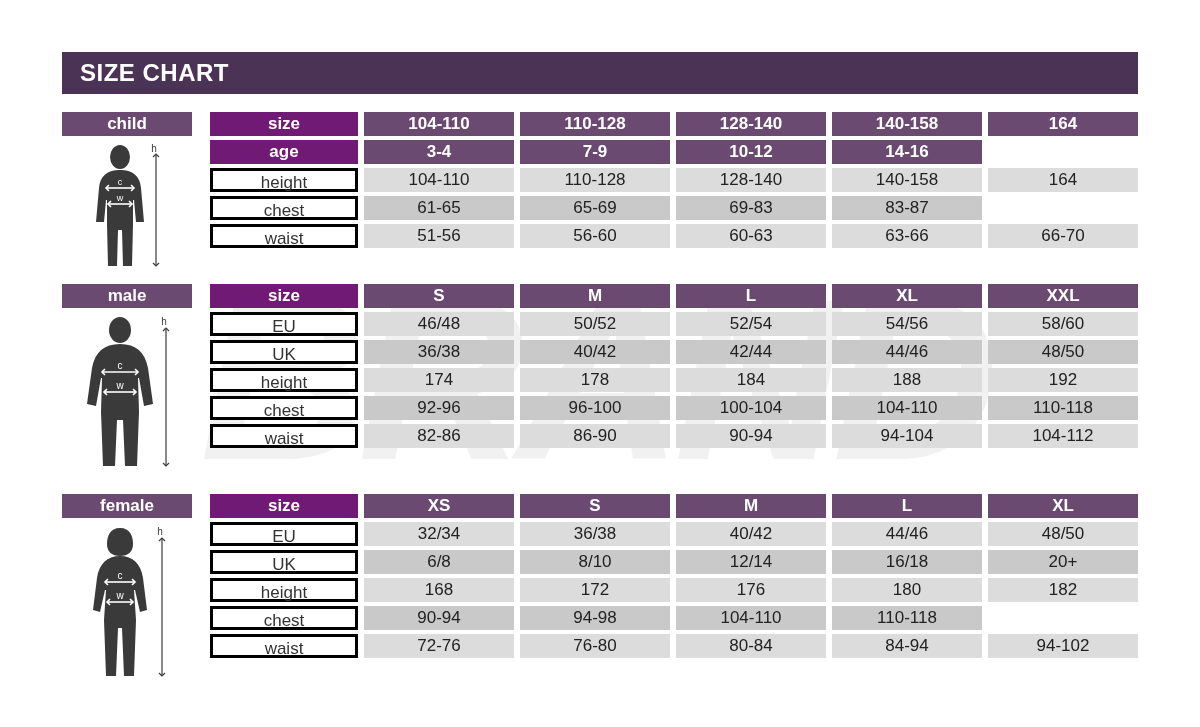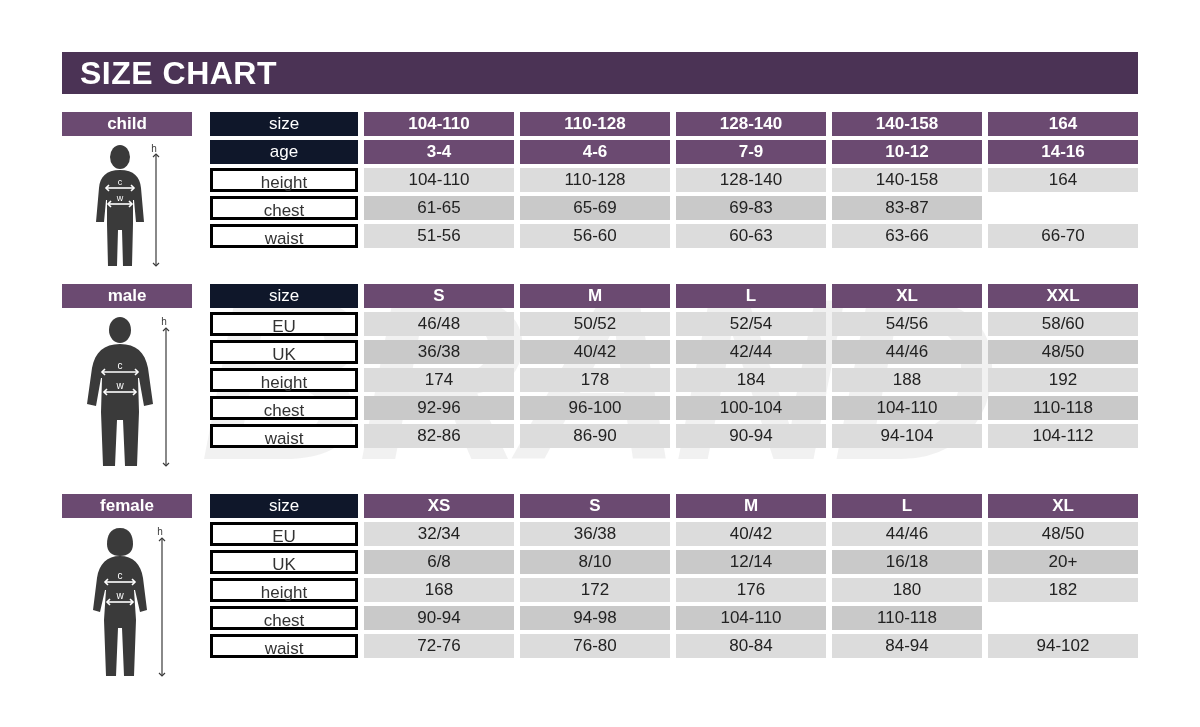--- a/index.html
+++ b/index.html
@@ -49,21 +49,21 @@
     top: 52px;
     width: 1076px;
     height: 42px;
     background: #4b3355;
     display: flex;
     align-items: center;
     z-index: 2;
   }
   .title-bar .title-text {
     color: #ffffff;
-    font-size: 32px;
+    font-size: 24px;
     font-weight: bold;
     letter-spacing: 0.5px;
     margin-left: 18px;
   }
 
   
   .grid {
     position: absolute;
     left: 62px;
     top: 112px;
@@ -91,23 +91,23 @@
     box-sizing: border-box;
     margin-right: 6px;
   }
 
   .cell.header {
     background: #6b4a71;
     color: #ffffff;
     font-weight: bold;
   }
   .cell.subheader {
-    background: #0f172a;
+    background: #701a75;
     color: #ffffff;
-    font-weight: normal;
+    font-weight: bold;
   }
   .cell.prop {
     background: #ffffff;
     color: #333333;
     border: 3px solid #000000;
   }
   .cell.val {
     background: #c9c9c9;
     color: #222222;
   }
@@ -205,21 +205,20 @@
             <div class="cell subheader col-prop">size</div>
             <div class="cell header col-val">104-110</div>
             <div class="cell header col-val">110-128</div>
             <div class="cell header col-val">128-140</div>
             <div class="cell header col-val">140-158</div>
             <div class="cell header col-val">164</div>
           </div>
           <div class="row">
             <div class="cell subheader col-prop">age</div>
             <div class="cell header col-val">3-4</div>
-            <div class="cell header col-val">4-6</div>
             <div class="cell header col-val">7-9</div>
             <div class="cell header col-val">10-12</div>
             <div class="cell header col-val">14-16</div>
           </div>
           <div class="row">
             <div class="cell prop col-prop">height</div>
             <div class="cell val alt col-val">104-110</div>
             <div class="cell val alt col-val">110-128</div>
             <div class="cell val alt col-val">128-140</div>
             <div class="cell val alt col-val">140-158</div>

